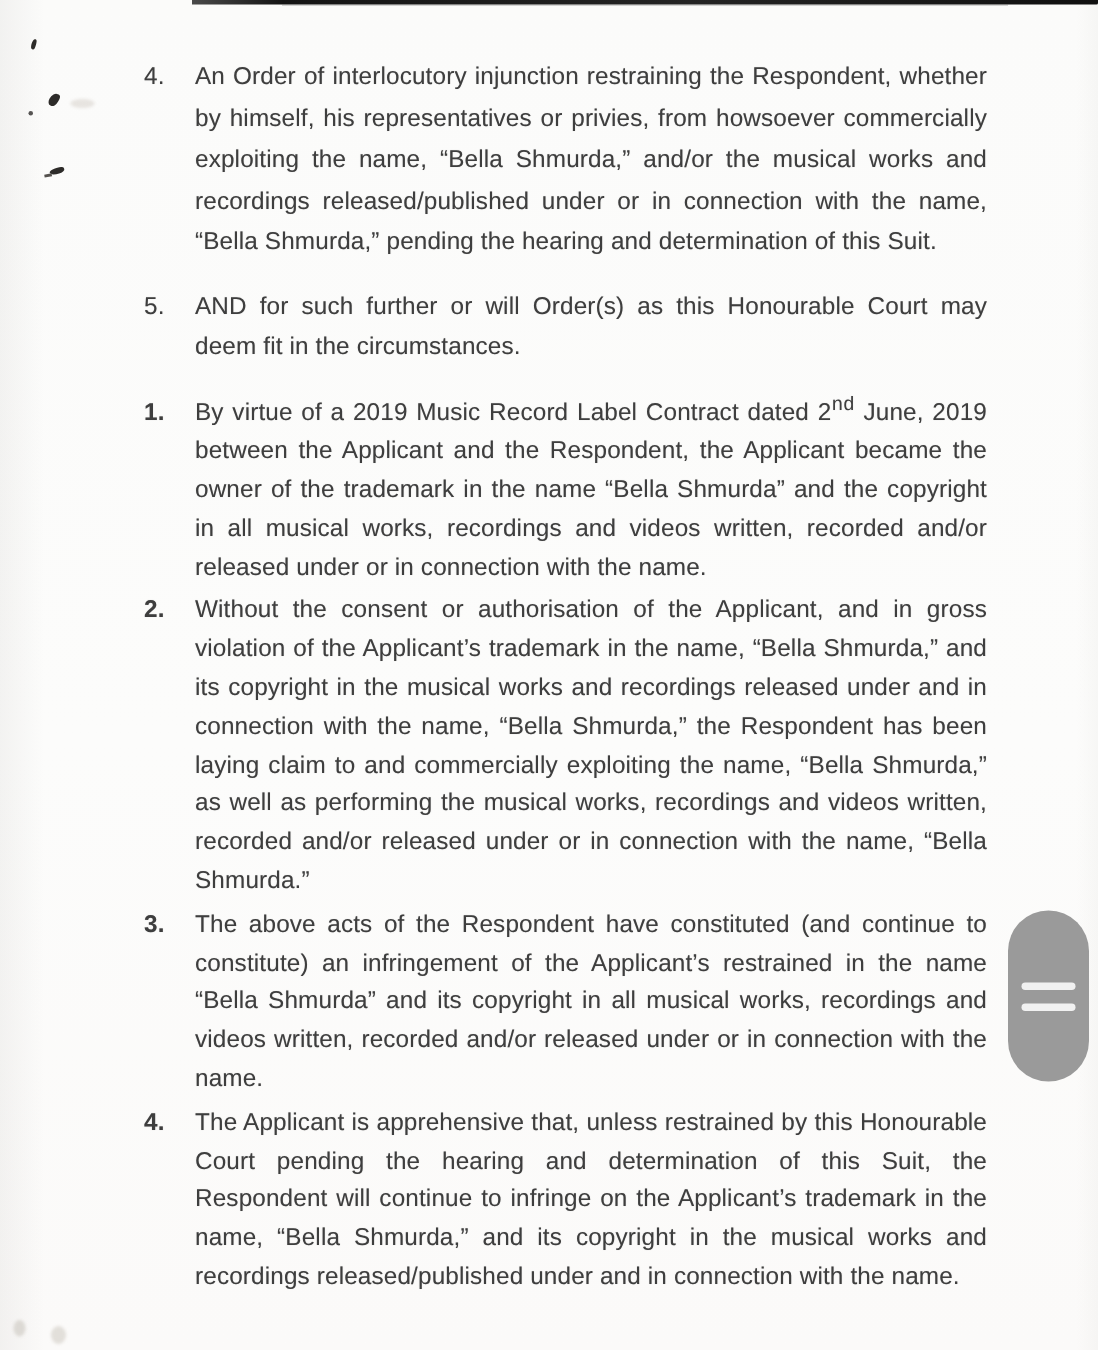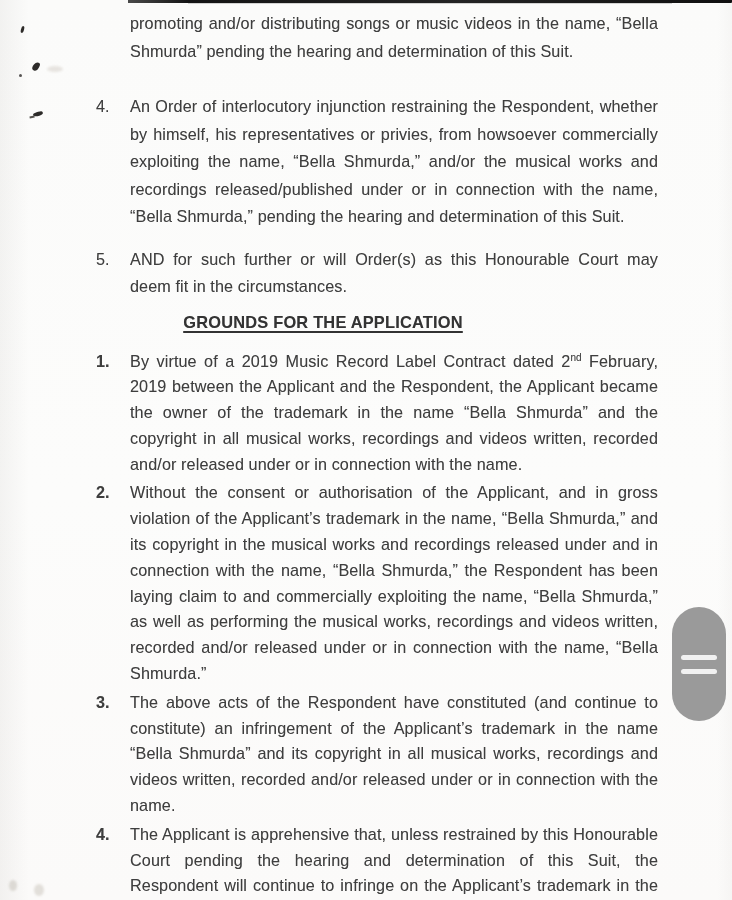--- a/index.html
+++ b/index.html
@@ -99,24 +99,25 @@
     text-decoration: underline;
     text-underline-offset: 3px;
     text-decoration-thickness: 1.5px;
     letter-spacing: 0.2px;
   }
   .grounds { margin-top: 17px; }
   .grounds .item { line-height: 25.8px; }
   .grounds .item + .item { margin-top: 3px; }
   .grounds .num { font-weight: bold; }
   sup.ord {
-    font-size: 10px;
+    font-size: 13px;
     line-height: 0;
     vertical-align: super;
     letter-spacing: 0;
+    font-family: Liberation Mono, monospace;
   }
 
   
   .scroll-handle {
     position: absolute;
     left: 672px;
     top: 607px;
     width: 54px;
     height: 114px;
     border-radius: 27px;
@@ -143,47 +144,45 @@
 <span class="speck speck-1"></span>
 <span class="speck speck-2"></span>
 <span class="speck speck-3"></span>
 <span class="speck speck-4"></span>
 <span class="smudge smudge-1"></span>
 <span class="smudge smudge-2"></span>
 <span class="smudge smudge-3"></span>
 
 <div class="content">
 
-  <p class="para">promoting and/or distributing songs or music videos in the name, “Bella Shmurda” pending the hearing and determination of this Suit.</p>
 
   <div class="prayer">
     <div class="item prayer-item-4">
       <span class="num">4.</span>
       <span>An Order of interlocutory injunction restraining the Respondent, whether by himself, his representatives or privies, from howsoever commercially exploiting the name, “Bella Shmurda,” and/or the musical works and recordings released/published under or in connection with the name, “Bella Shmurda,” pending the hearing and determination of this Suit.</span>
     </div>
     <div class="item prayer-item-5">
       <span class="num">5.</span>
       <span class="b">AND</span><span> for such further or will Order(s) as this Honourable Court may deem fit in the circumstances.</span>
     </div>
   </div>
 
-  <div class="heading">GROUNDS FOR THE APPLICATION</div>
 
   <div class="grounds">
     <div class="item">
       <span class="num">1.</span>
-      <span>By virtue of a 2019 Music Record Label Contract dated 2</span><sup class="ord">nd</sup><span> February, 2019 between the Applicant and the Respondent, the Applicant became the owner of the trademark in the name “Bella Shmurda” and the copyright in all musical works, recordings and videos written, recorded and/or released under or in connection with the name.</span>
+      <span>By virtue of a 2019 Music Record Label Contract dated 2</span><sup class="ord">nd</sup><span> June, 2019 between the Applicant and the Respondent, the Applicant became the owner of the trademark in the name “Bella Shmurda” and the copyright in all musical works, recordings and videos written, recorded and/or released under or in connection with the name.</span>
     </div>
     <div class="item">
       <span class="num">2.</span>
       <span>Without the consent or authorisation of the Applicant, and in gross violation of the Applicant’s trademark in the name, “Bella Shmurda,” and its copyright in the musical works and recordings released under and in connection with the name, “Bella Shmurda,” the Respondent has been laying claim to and commercially exploiting the name, “Bella Shmurda,” as well as performing the musical works, recordings and videos written, recorded and/or released under or in connection with the name, “Bella Shmurda.”</span>
     </div>
     <div class="item">
       <span class="num">3.</span>
-      <span>The above acts of the Respondent have constituted (and continue to constitute) an infringement of the Applicant’s trademark in the name “Bella Shmurda” and its copyright in all musical works, recordings and videos written, recorded and/or released under or in connection with the name.</span>
+      <span>The above acts of the Respondent have constituted (and continue to constitute) an infringement of the Applicant’s restrained in the name “Bella Shmurda” and its copyright in all musical works, recordings and videos written, recorded and/or released under or in connection with the name.</span>
     </div>
     <div class="item">
       <span class="num">4.</span>
       <span>The Applicant is apprehensive that, unless restrained by this Honourable Court pending the hearing and determination of this Suit, the Respondent will continue to infringe on the Applicant’s trademark in the name, “Bella Shmurda,” and its copyright in the musical works and recordings released/published under and in connection with the name.</span>
     </div>
   </div>
 
 </div>
 
 <div class="scroll-handle">

